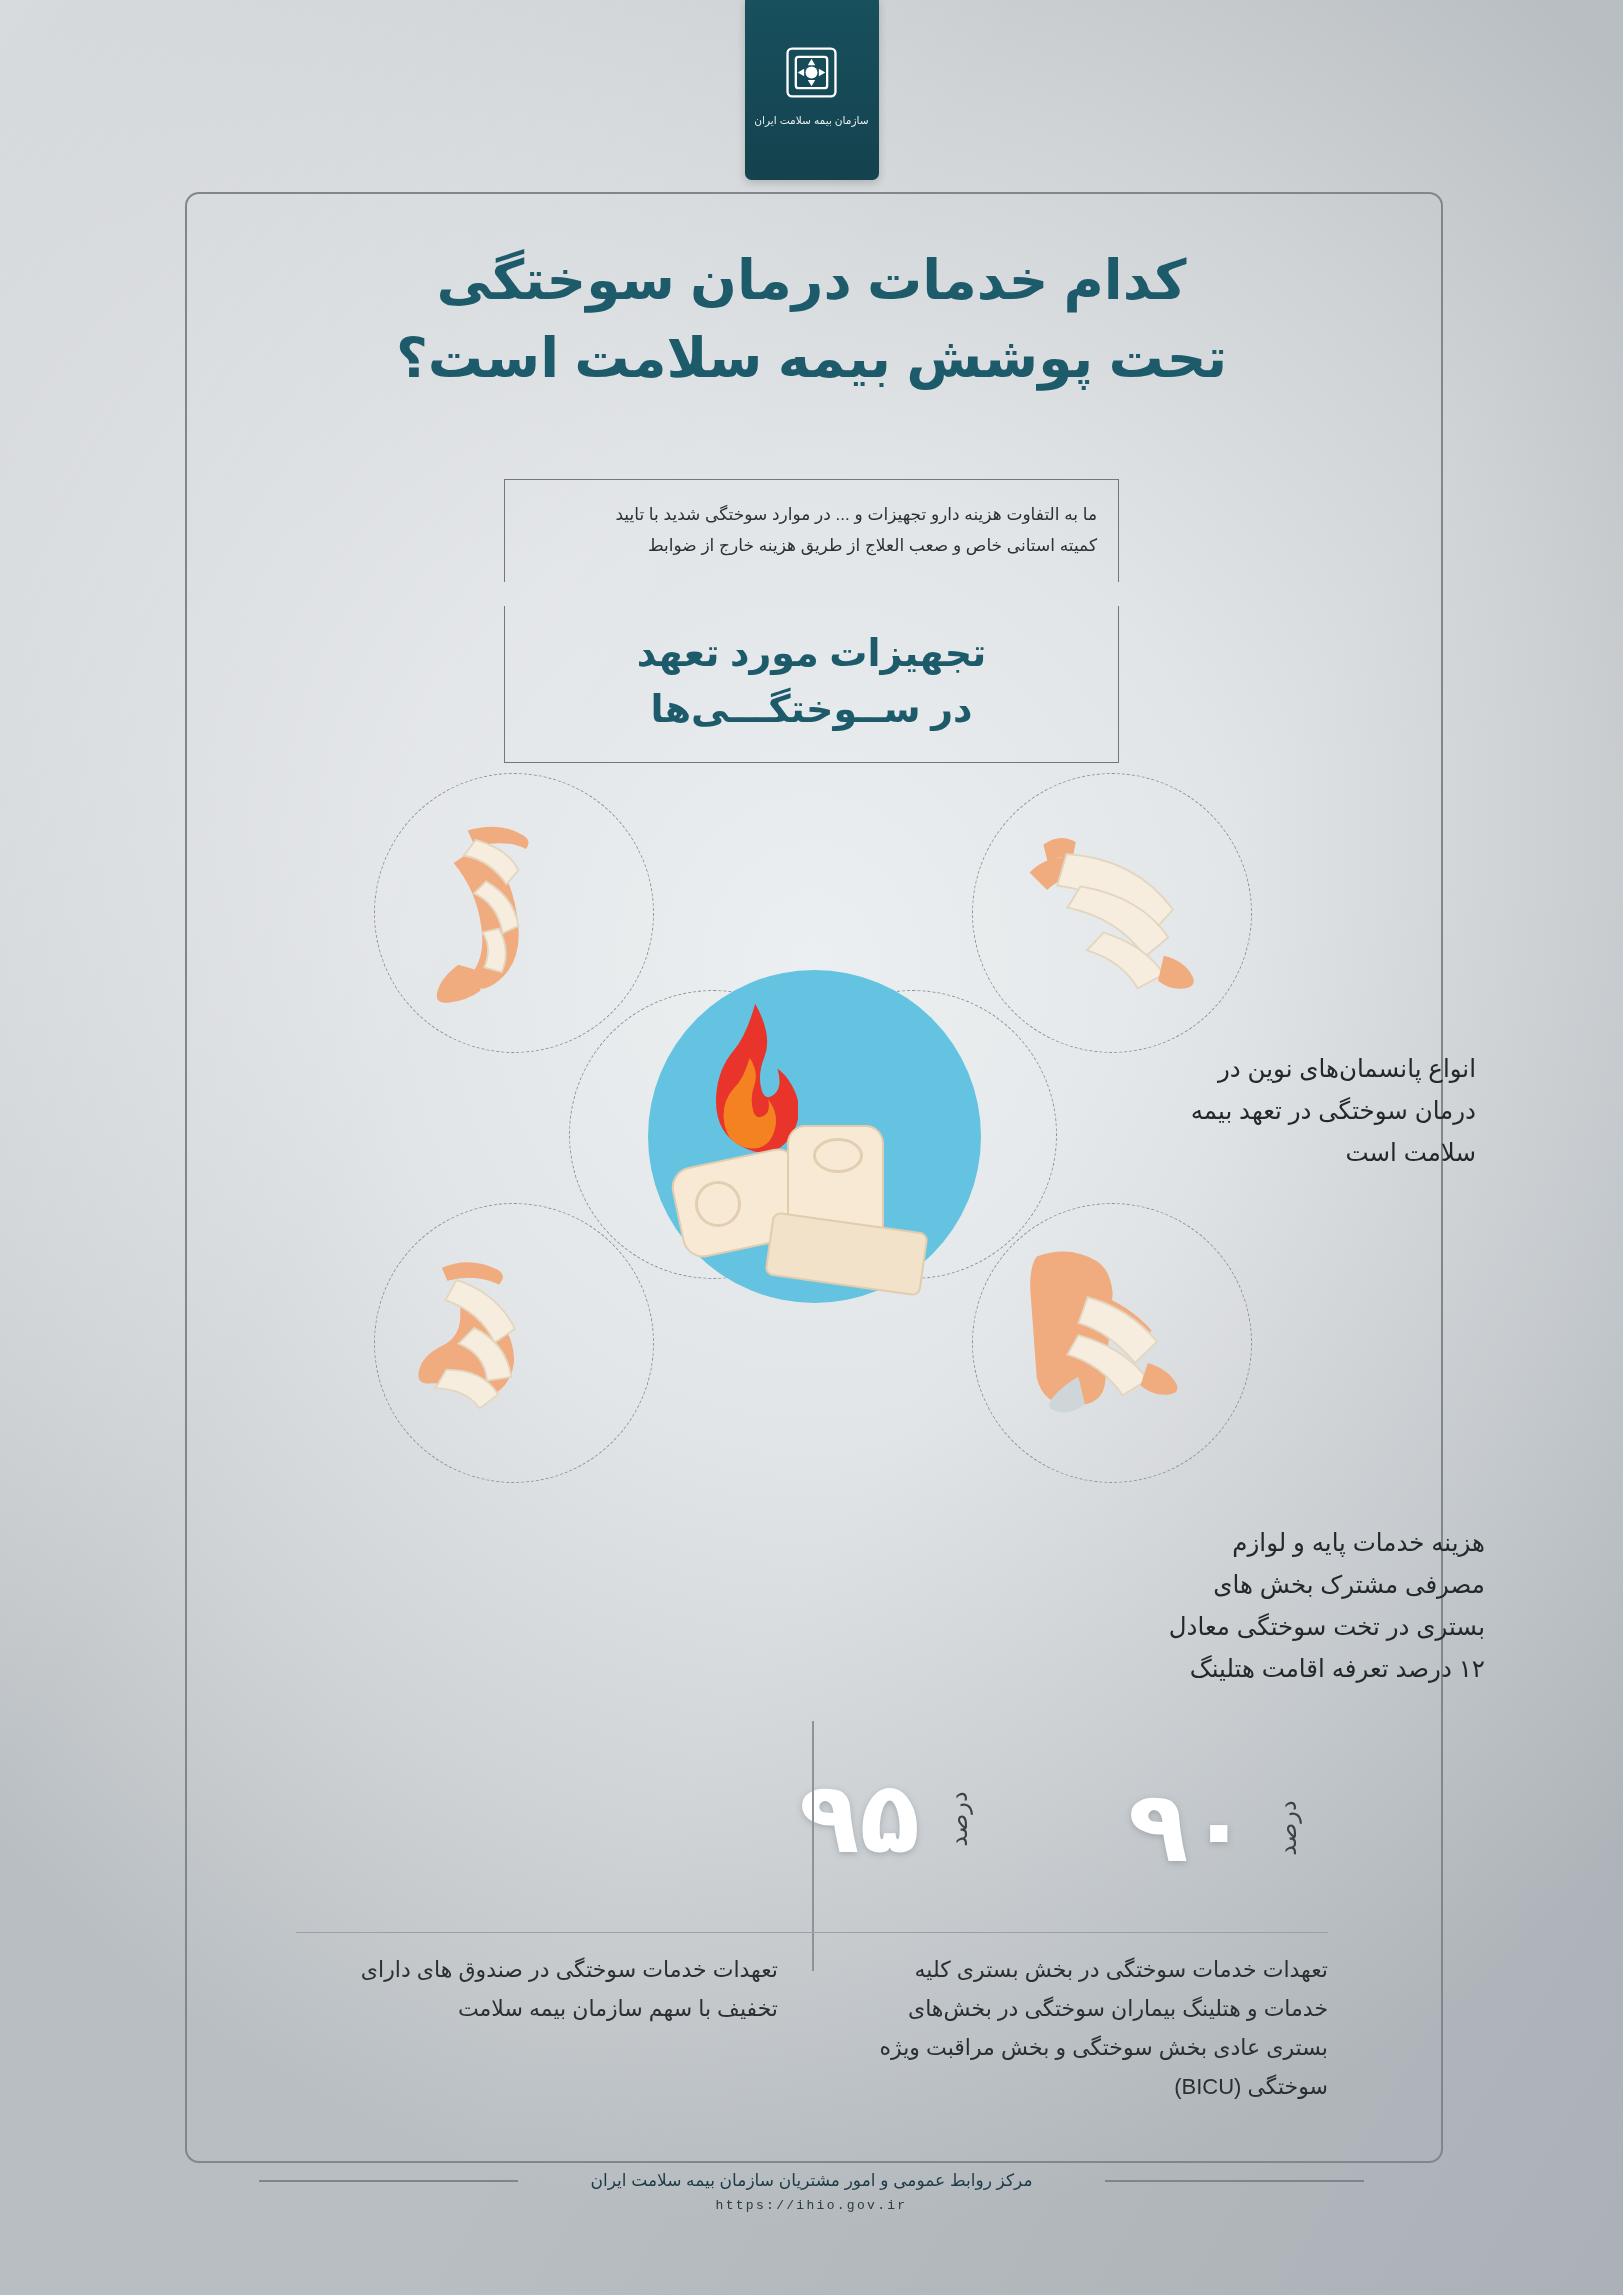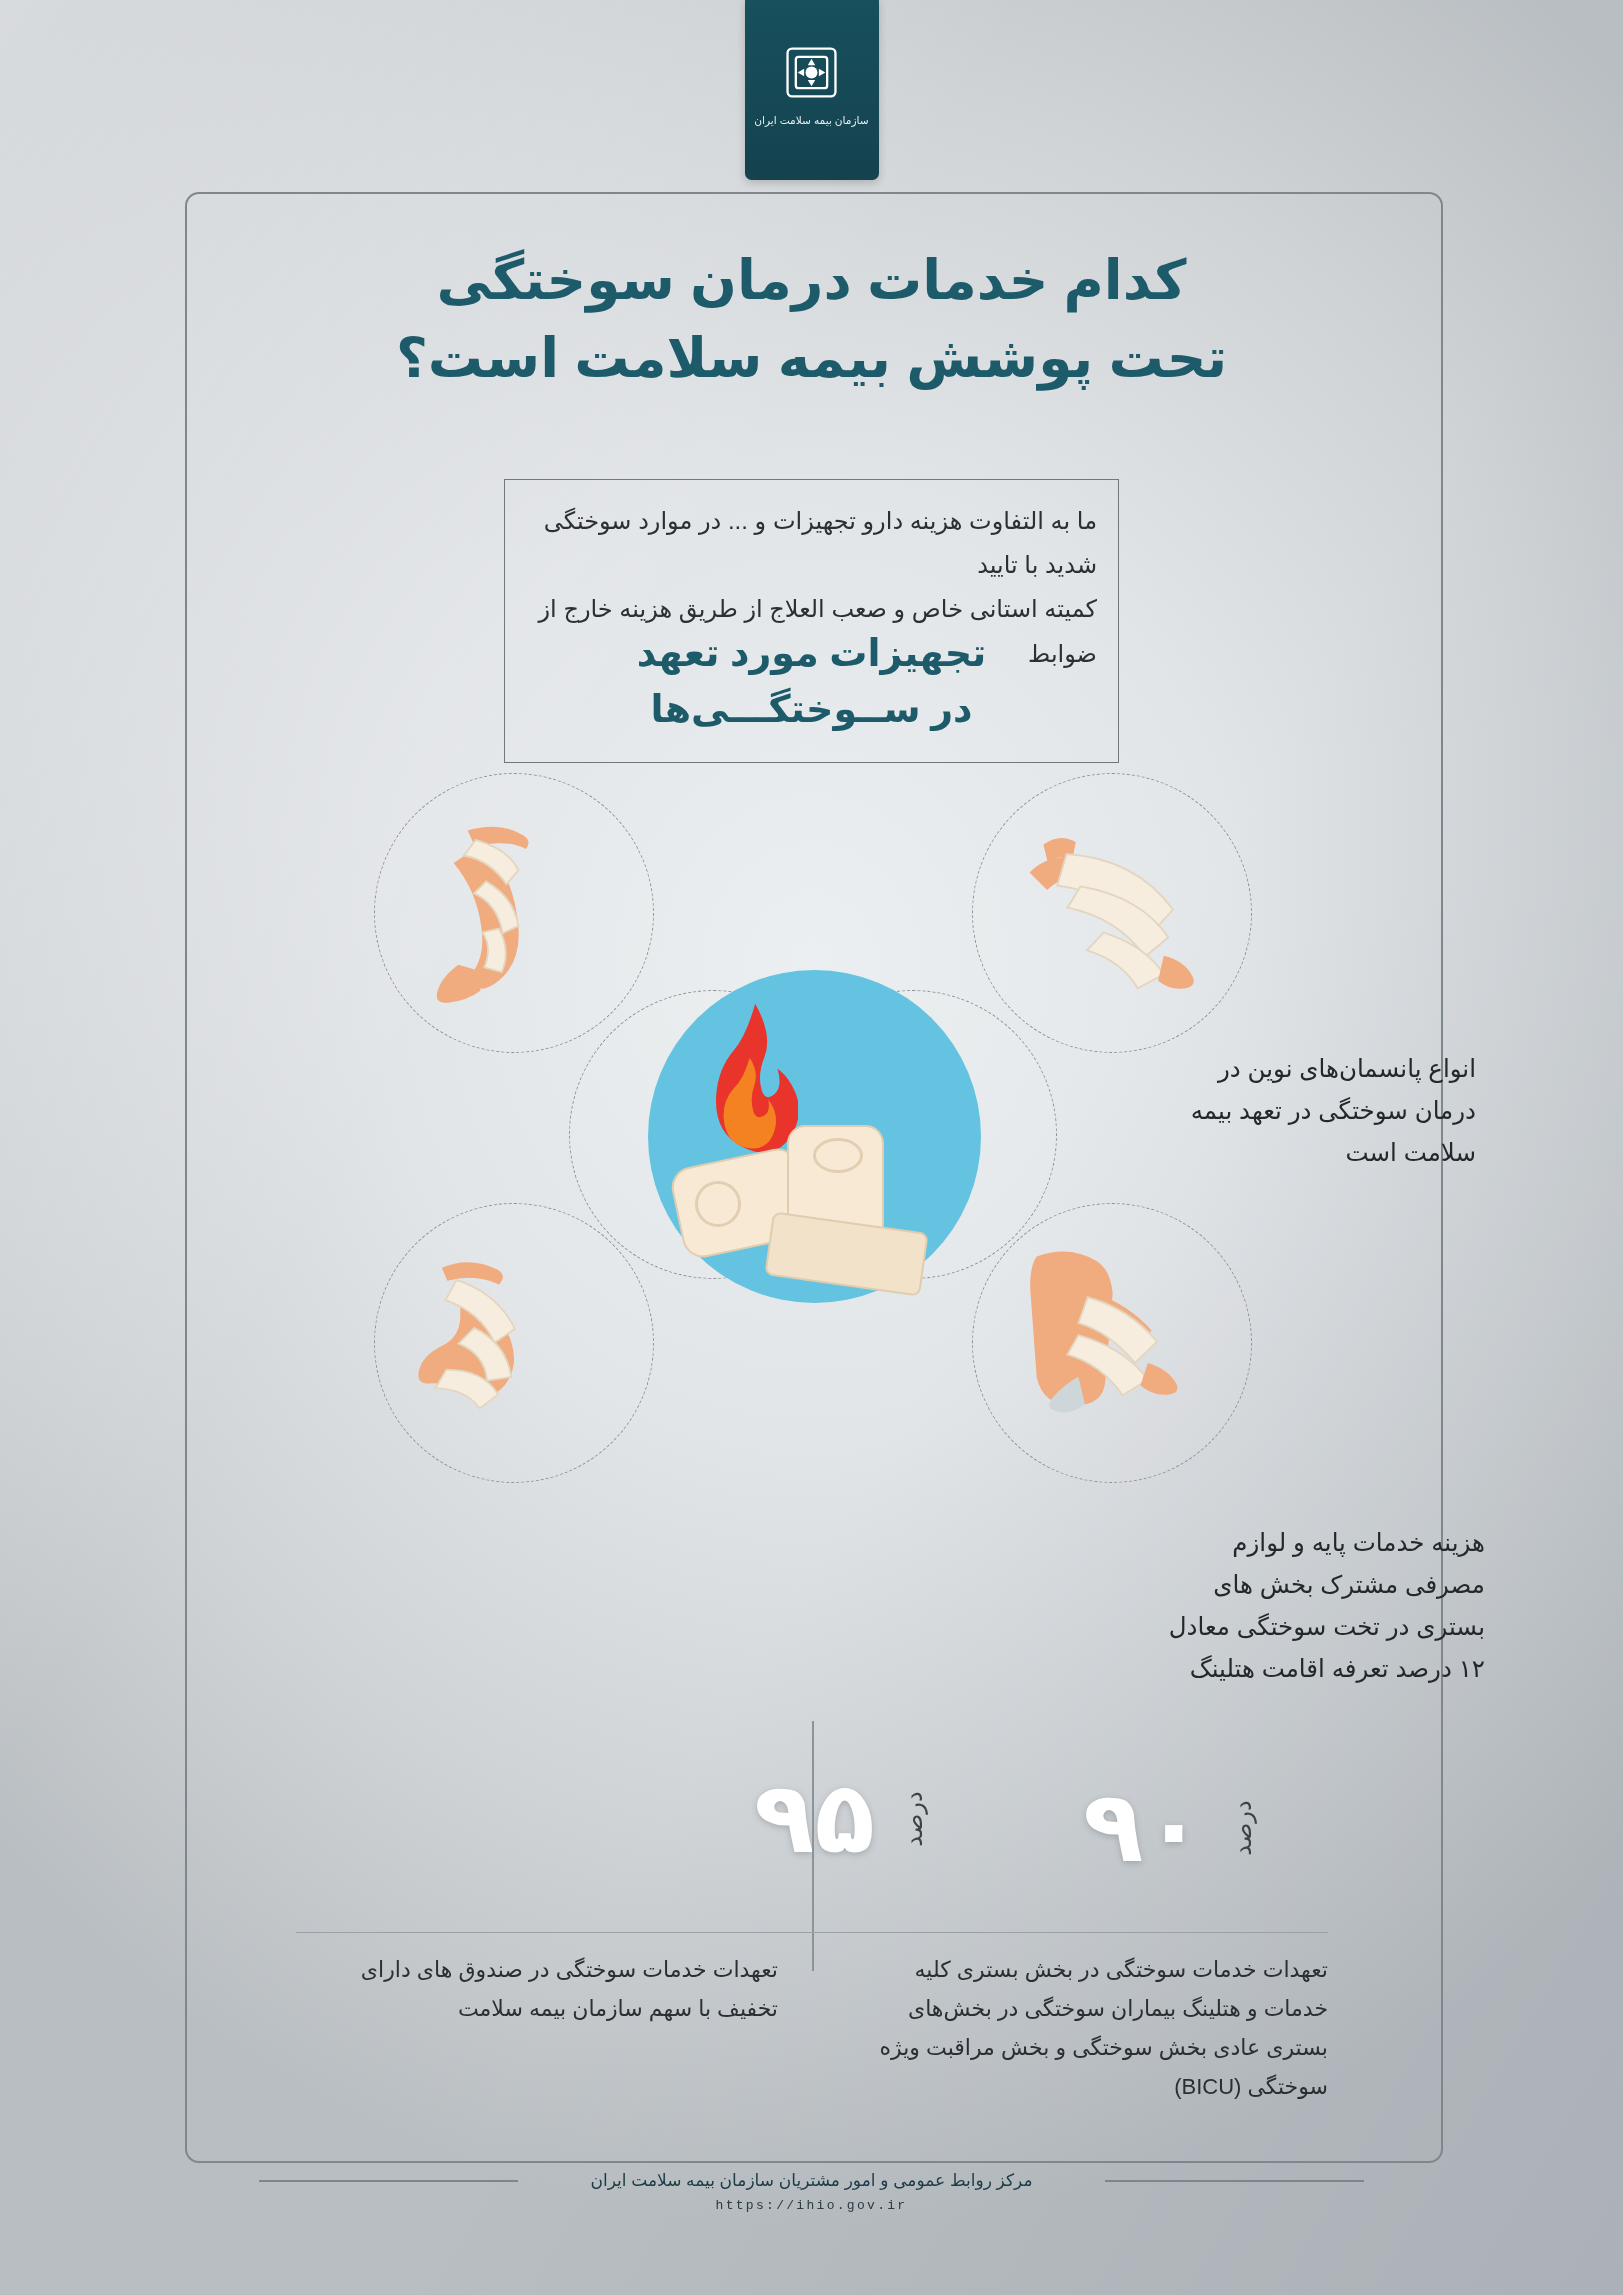--- a/index.html
+++ b/index.html
@@ -97,21 +97,21 @@
     top: 479px;
     width: 615px;
     border: 1.9px solid #6f787d;
     border-bottom: none;
     box-sizing: border-box;
     padding: 18.5px 21px 21px 21px;
     text-align: right;
   }
   .note-text {
     color: #2b3033;
-    font-size: 24px;
+    font-size: 17px;
     line-height: 1.85;
   }
 
   
   .equip-head {
     position: absolute;
     left: 504px;
     top: 606px;
     width: 615px;
     border: 1.9px solid #6f787d;
@@ -262,20 +262,21 @@
     display: flex;
     align-items: flex-end;
     gap: 11px;
   }
   .pct-num {
     color: #ffffff;
     font-weight: bold;
     font-size: 99px;
     line-height: 0.9;
     text-shadow: 0 1.9px 6.5px rgba(90,100,108,0.35);
+    margin-left: 45px;
   }
   .pct-unit {
     color: #3c4246;
     font-size: 24px;
     transform: rotate(-90deg);
     transform-origin: center;
     margin-bottom: 29px;
   }
   .pct-95 { left: 495px; top: 18.5px; }
   .pct-90 { left: 824px; top: 28px; }

